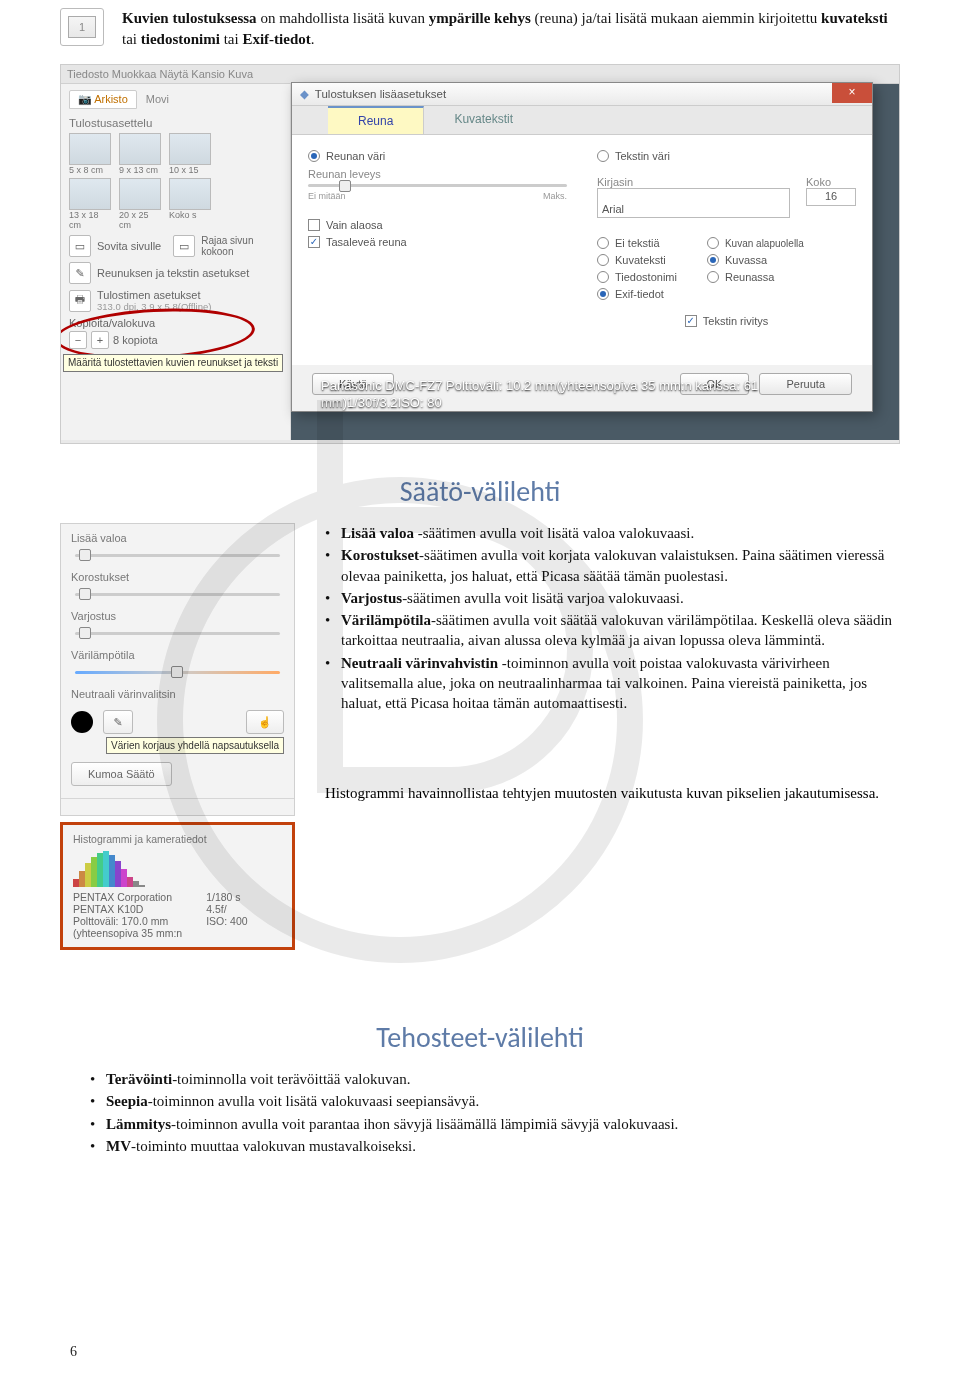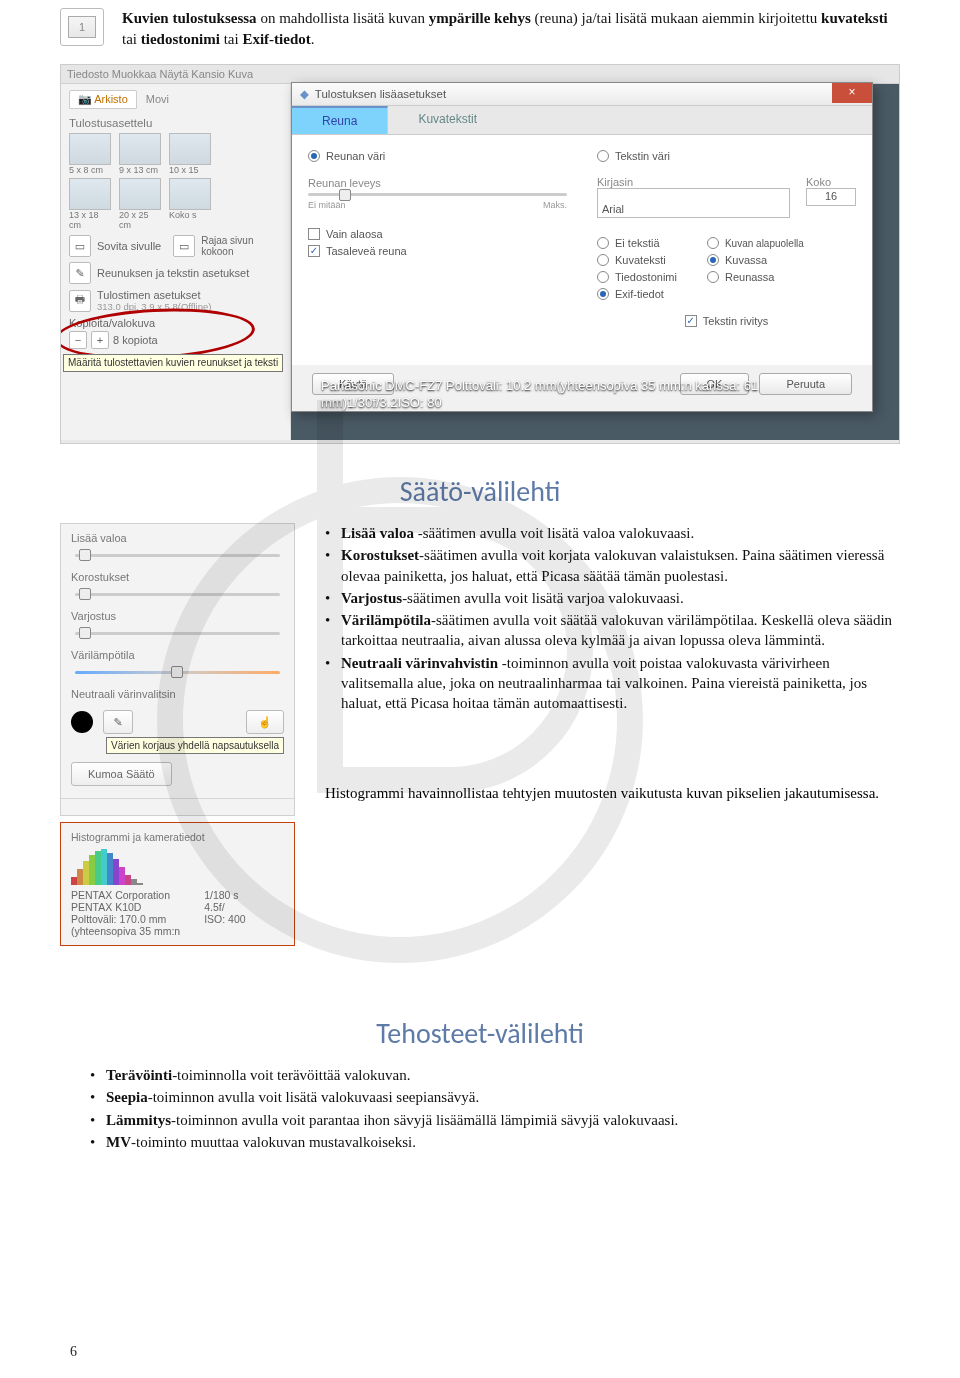--- a/index.html
+++ b/index.html
@@ -117,21 +117,21 @@
     border-bottom:1px solid #ccc;
   }
   .dialog-close{
     position:absolute; top:0; right:0;
     width:40px; height:20px;
     background:#c94f3a;
     color:#fff; text-align:center; font-size:12px; line-height:18px;
   }
   .dialog-tabs { display:flex; background:#e8e8e8; border-bottom:1px solid #ccc;}
   .dialog-tab { padding:6px 30px; font-size:12px; color:#688; }
-  .dialog-tab.active { background:#7dd3fc; color:#34a; border-top:2px solid #6a92c9; border-right:1px solid #ccc;}
+  .dialog-tab.active { background:#fef9c3; color:#34a; border-top:2px solid #6a92c9; border-right:1px solid #ccc;margin-left:36px;}
   .dialog-body { display:flex; padding:10px 16px; gap:30px; background:#fff; height:230px; }
   .col { flex:1; }
   .radio-row{display:flex;align-items:center;gap:6px;margin:5px 0;}
   .radio{width:12px;height:12px;border:1px solid #888;border-radius:50%;display:inline-block;}
   .radio.on::after{content:"";display:block;width:6px;height:6px;background:#2a66b8;border-radius:50%;margin:2px;}
   .chk{width:12px;height:12px;border:1px solid #888;display:inline-block;}
   .chk.on::after{content:"✓";display:block;font-size:10px;line-height:10px;color:#2a66b8;text-align:center;}
   .fld-input{border:1px solid #bbb;background:#fff;height:18px;}
   .dlg-slider{height:3px;background:#ccc;border-radius:2px;position:relative;margin:4px 0;}
   .dlg-slider::after{content:"";position:absolute;top:-4px;left:12%;width:10px;height:10px;border:1px solid #888;background:#eee;border-radius:2px;}
@@ -190,21 +190,21 @@
     color: #111;
     padding-left: 16px;
   }
   .bullets li { margin-bottom: 2px; list-style: none; position: relative; }
   .bullets li::before { content:"•"; position:absolute; left:-16px; }
   .bullets b { font-weight: bold; }
 
   .hist-img {
     width: 235px;
     background: #f3f3f3;
-    border: 1px solid #c2410c;
+    border: 3px solid #c2410c;
     font-family: "Segoe UI", Tahoma, sans-serif;
     font-size: 10.5px;
     color: #666;
     padding: 8px 10px;
     margin-top: 6px;
   }
   .hist-graphic{height:38px;position:relative;margin:4px 0;}
   .page-num {
     position: absolute;
     bottom: 18px;
@@ -306,21 +306,21 @@
         <div class="dialog-tabs">
           <div class="dialog-tab active">Reuna</div>
           <div class="dialog-tab">Kuvatekstit</div>
         </div>
         <div class="dialog-body">
           <div class="col">
             <div class="radio-row">
                 <span class="radio on"></span>
                 <span>Reunan väri</span>
               </div>
-            <div style="color:#888;margin-top:15px">Reunan leveys</div>
+            <div style="color:#888;margin-top:6px">Reunan leveys</div>
             <div class="dlg-slider"></div>
             <div style="display:flex;justify-content:space-between;font-size:9px;color:#999">
               <span>Ei mitään</span>
                 <span>Maks.</span>
             </div>
             <div class="radio-row" style="margin-top:18px">
                 <span class="chk"></span>
                 <span>Vain alaosa</span>
               </div>
             <div class="radio-row">

